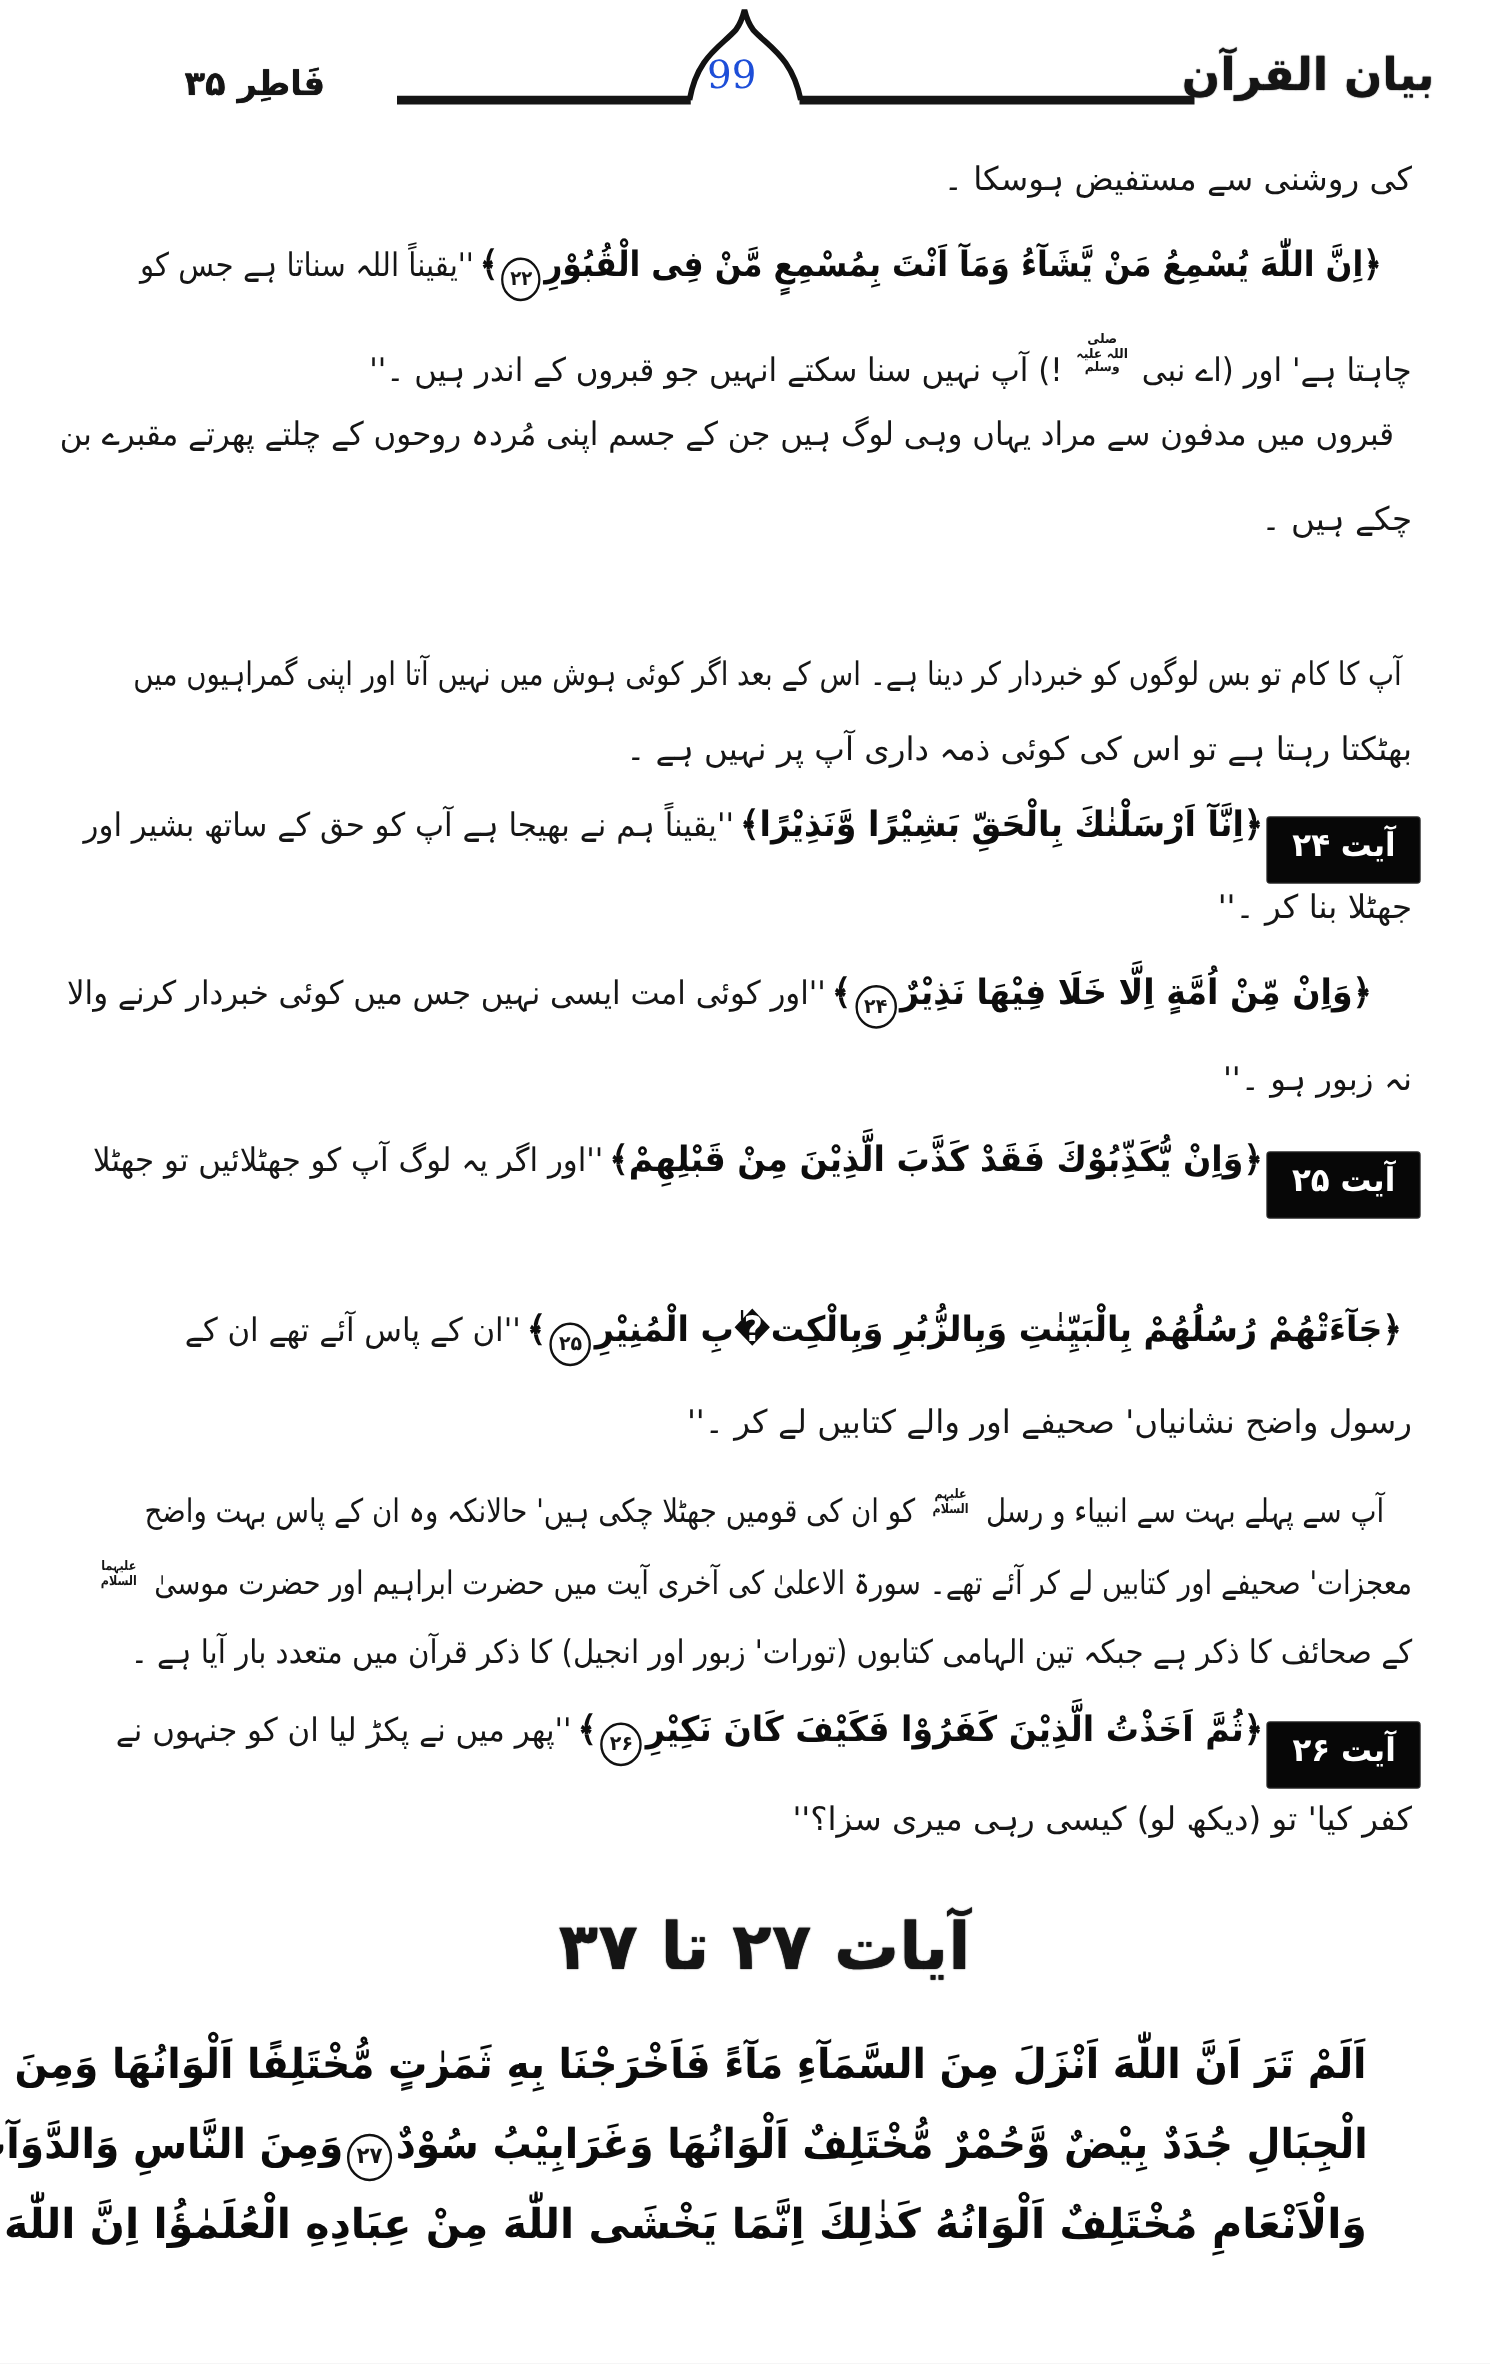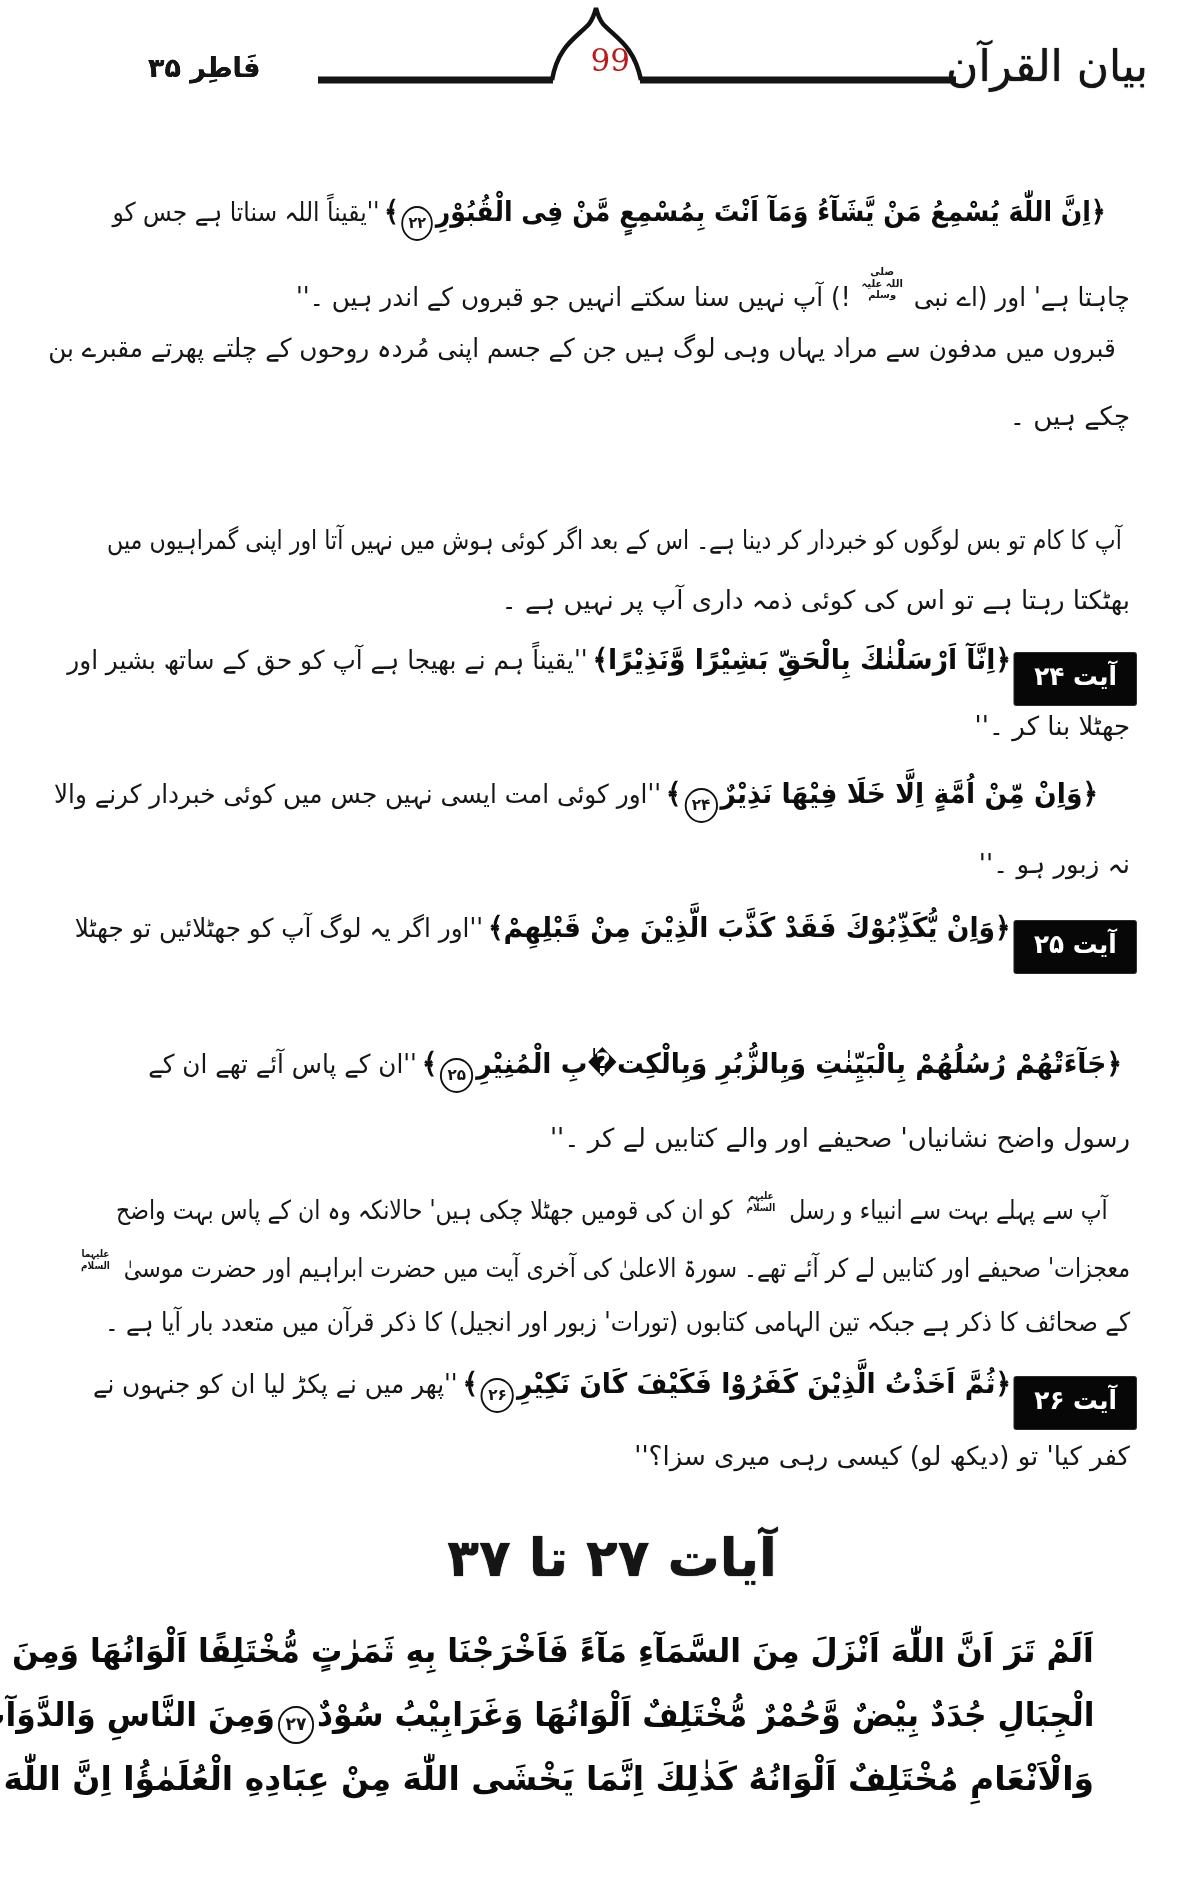--- a/index.html
+++ b/index.html
@@ -9,35 +9,35 @@
     margin:0 auto;
     background:#ffffff;
     font-family:"DejaVu Sans", sans-serif;
     direction:rtl;
     color:#151515;
     overflow:hidden;
   }
   
   .hdr-title{
     position:absolute;top:40px;right:44px;
-    font-size:44px;font-weight:normal;
+    font-size:36px;font-weight:bold;
     text-shadow:0 0 1px #000;
     white-space:nowrap;
   }
   .hdr-surah{
     position:absolute;top:52px;left:148px;
     font-size:27px;font-weight:bold;
     text-shadow:0 0 .6px #000;
     white-space:nowrap;
   }
   .hdr-page{
     position:absolute;top:42px;left:566px;width:64px;
-    text-align:right;
+    text-align:left;
     font-family:"DejaVu Serif", serif;
-    font-size:31px;color:#b91c1c;
+    font-size:31px;color:#1d4ed8;
   }
   .hdr-svg{position:absolute;top:0;left:0;}
   
   .line{
     position:absolute;right:62px;
     direction:rtl;white-space:nowrap;
     line-height:1.3;
   }
   .u{font-size:26px;color:#161616;}
   .a{font-size:28px;font-weight:700;color:#0d0d0d;}
@@ -89,20 +89,21 @@
 
   <svg class="hdr-svg" width="1192" height="100" viewBox="0 0 1192 100" aria-hidden="true">
     <path d="M318 80 H553" stroke="#151515" stroke-width="7" fill="none"></path>
     <path d="M640 80 H956" stroke="#151515" stroke-width="7" fill="none"></path>
     <path d="M552 80 C558 46 576 38 589 24 C592 20 594 16 596 8 C598 16 600 20 603 24 C616 38 634 46 641 80" stroke="#121212" stroke-width="4.5" fill="none"></path>
   </svg>
 
   <div class="hdr-page">99</div>
   <div class="hdr-surah">فَاطِر ۳۵</div>
 
+  <div class="line u" style="top:128px">کی روشنی سے مستفیض ہوسکا ۔</div>
 
   <div class="line sx90" style="top:194px;right:86px">
     <span class="a">﴿اِنَّ اللّٰهَ یُسْمِعُ مَنْ یَّشَآءُ وَمَآ اَنْتَ بِمُسْمِعٍ مَّنْ فِی الْقُبُوْرِ</span><span class="aya-n">۲۲</span><span class="a">﴾</span>
     <span class="u">''یقیناً اللہ سناتا ہے جس کو</span>
   </div>
 
   <div class="line u sx95" style="top:266px">
     <span>چاہتا ہے' اور (اے نبی</span>
     <span class="hon">صلی اللہ علیہ وسلم</span>
     <span>!) آپ نہیں سنا سکتے انہیں جو قبروں کے اندر ہیں ۔''</span>

